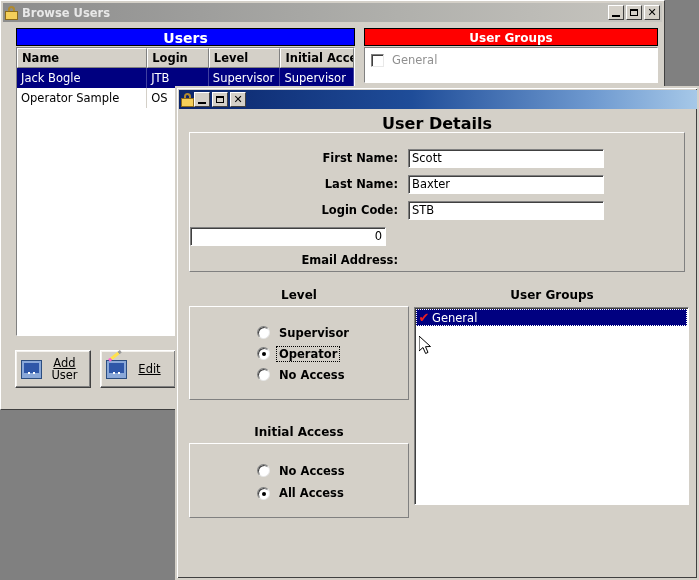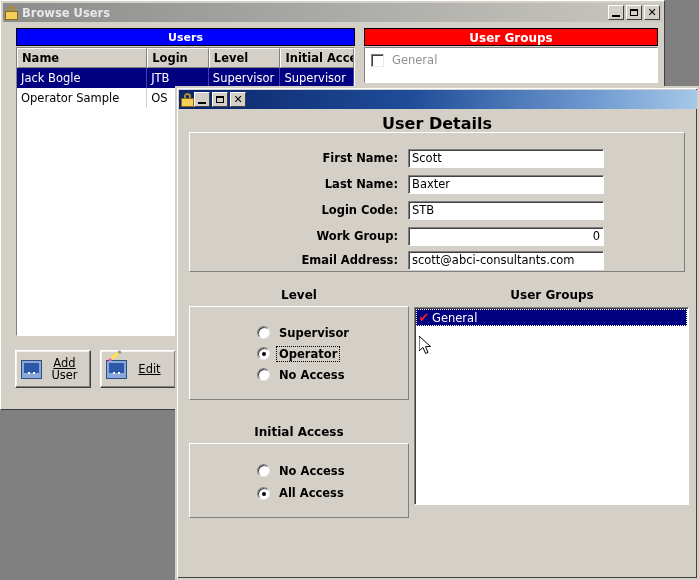--- a/index.html
+++ b/index.html
@@ -111,21 +111,21 @@
   }
 
   
   #users-header {
     position: absolute;
     left: 15px; top: 27px;
     width: 339px; height: 18px;
     background: #0000ff;
     color: #ffffff;
     font-weight: bold;
-    font-size: 11px;
+    font-size: 14px;
     text-align: center;
     line-height: 18px;
     border: 1px solid #000;
     box-sizing: border-box;
   }
   #users-grid {
     position: absolute;
     left: 15px; top: 46px;
     width: 339px; height: 289px;
     background: #ffffff;
@@ -537,26 +537,24 @@
     </div>
     <div class="frm-row" style="top:40px;">
       <span class="frm-label">Last Name:</span>
       <span class="frm-input">Baxter</span>
     </div>
     <div class="frm-row" style="top:66px;">
       <span class="frm-label">Login Code:</span>
       <span class="frm-input">STB</span>
     </div>
     <div class="frm-row" style="top:92px;">
-      <span class="frm-label">Work Group:</span>
       <span class="frm-input num">0</span>
     </div>
     <div class="frm-row" style="top:116px;">
       <span class="frm-label">Email Address:</span>
-      <span class="frm-input">scott@abci-consultants.com</span>
     </div>
   </div>
 
   <div class="grp-title" id="level-title">Level</div>
   <div class="bevel-panel" id="level-panel">
     <div class="radio-row" style="left:67px; top:17px;">
       <span class="radio"></span>
       <span class="radio-lbl">Supervisor</span>
     </div>
     <div class="radio-row" style="left:67px; top:38px;">

